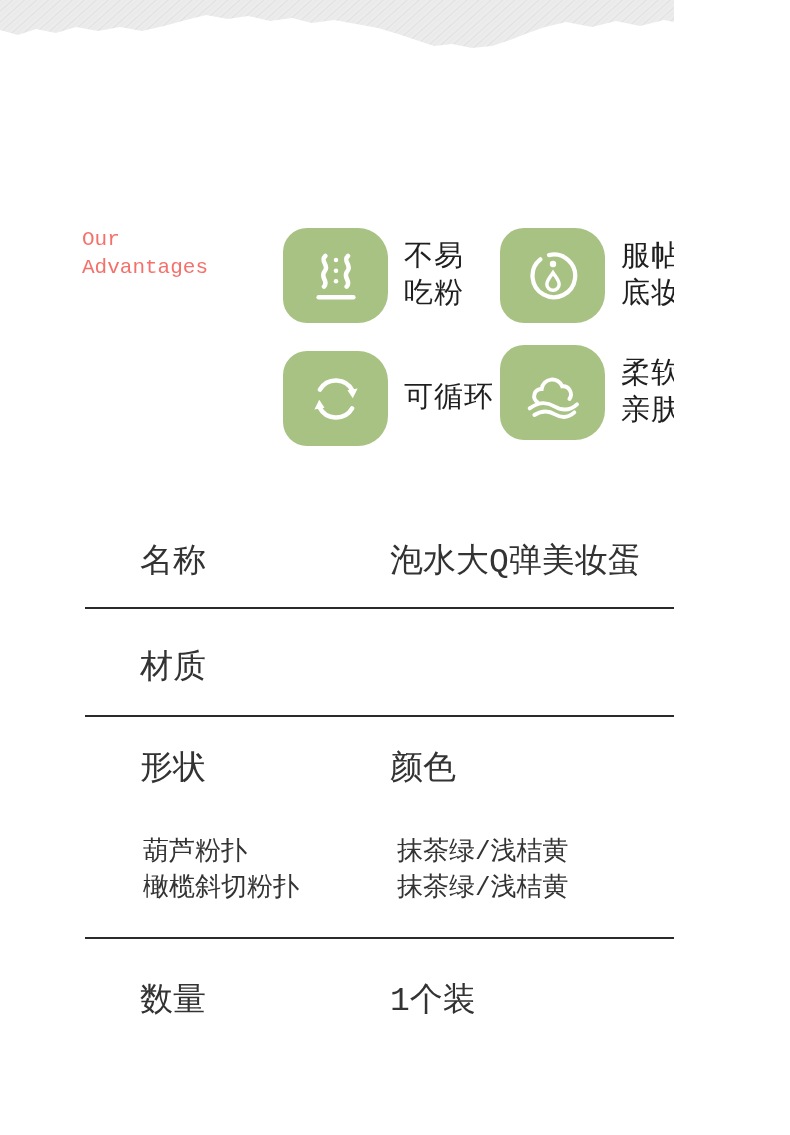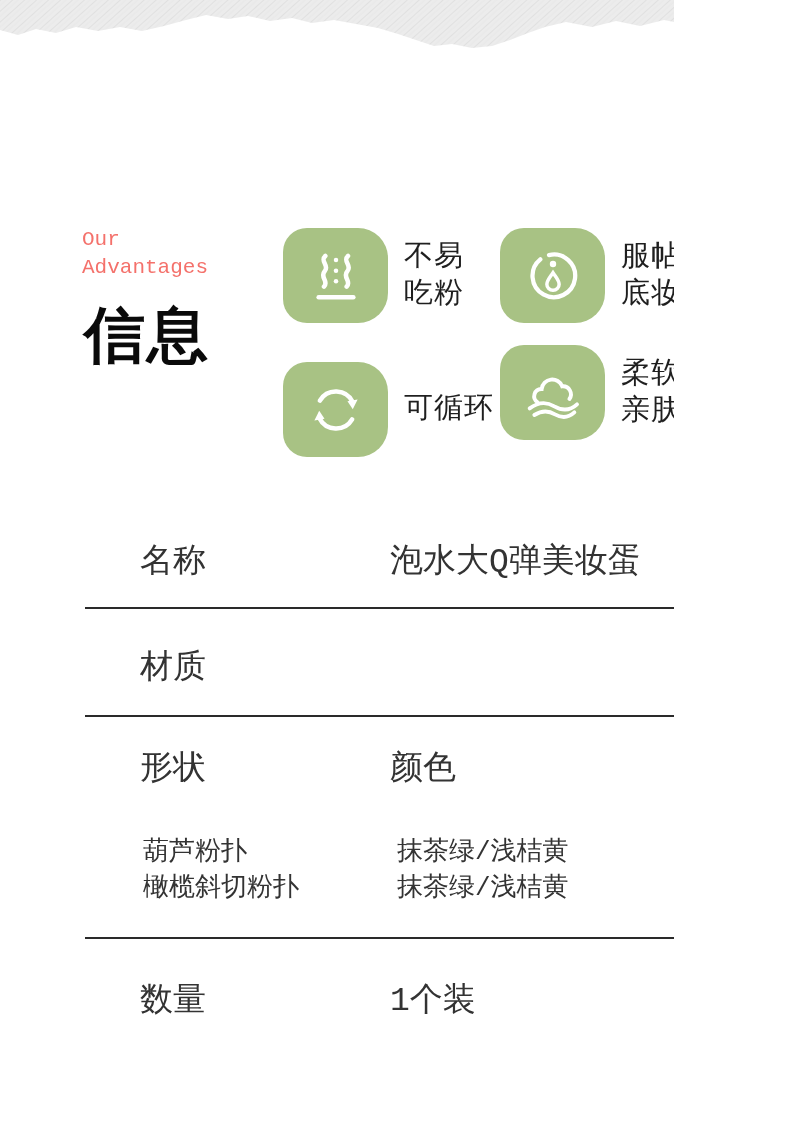--- a/index.html
+++ b/index.html
@@ -30,21 +30,21 @@
   .title{
     position:absolute;left:84px;top:303px;
     font-size:61px;line-height:74px;letter-spacing:2px;
     font-weight:900;color:var(--ink);
   }
   .title span{display:block;}
   
   .adv{position:absolute;display:flex;align-items:center;height:95px;}
   .adv-1{left:283px;top:228px;}
   .adv-2{left:500px;top:228px;}
-  .adv-3{left:283px;top:362px;}
+  .adv-3{left:283px;top:351px;}
   .adv-4{left:500px;top:345px;}
   .badge{
     width:105px;height:95px;flex:0 0 auto;
     background:var(--green);
     border-radius:24px 30px 30px 24px;
     display:flex;align-items:center;justify-content:center;
     margin-right:16px;
   }
   .badge svg{width:64px;height:64px;display:block;}
   .adv-caption{font-size:29px;line-height:37px;color:#1f1f1f;white-space:nowrap;letter-spacing:1px;}
@@ -78,21 +78,20 @@
         <line x1="4" y1="0" x2="4" y2="8" stroke="#e4e4e4" stroke-width="0.8"></line>
       </pattern>
     </defs>
     <path fill="url(#hatch)" d="M0,0 H790 V16 L772,22 755,18 735,23 710,19 690,25 664,20 640,26 616,21 592,27 566,22
       545,27 528,33 510,40 492,46 472,48 452,44 434,46 416,40 398,34 378,28 356,24 334,20 312,23 292,18 270,21 248,16
       228,19 206,15 186,20 164,26 142,31 120,27 98,31 76,27 56,33 36,29 18,35 0,30 Z"></path>
   </svg>
 
   <div class="eyebrow">Our Advantages</div>
   <h1 class="title">
-    <span>信息</span>
   </h1>
 
   <div class="adv adv-1">
     <div class="badge">
       <svg viewBox="0 0 48 48" fill="none" stroke="#ffffff" stroke-width="3.4" stroke-linecap="round">
         <path d="M16 9 c-4.5 4 3.5 7 -0.5 11.5 c-4 4.5 3.5 7.5 -0.5 11.5"></path>
         <path d="M33 9 c-4.5 4 3.5 7 -0.5 11.5 c-4 4.5 3.5 7.5 -0.5 11.5"></path>
         <circle cx="24" cy="12" r="1.7" fill="#ffffff" stroke="none"></circle>
         <circle cx="24" cy="20" r="1.7" fill="#ffffff" stroke="none"></circle>
         <circle cx="24" cy="28" r="1.7" fill="#ffffff" stroke="none"></circle>

